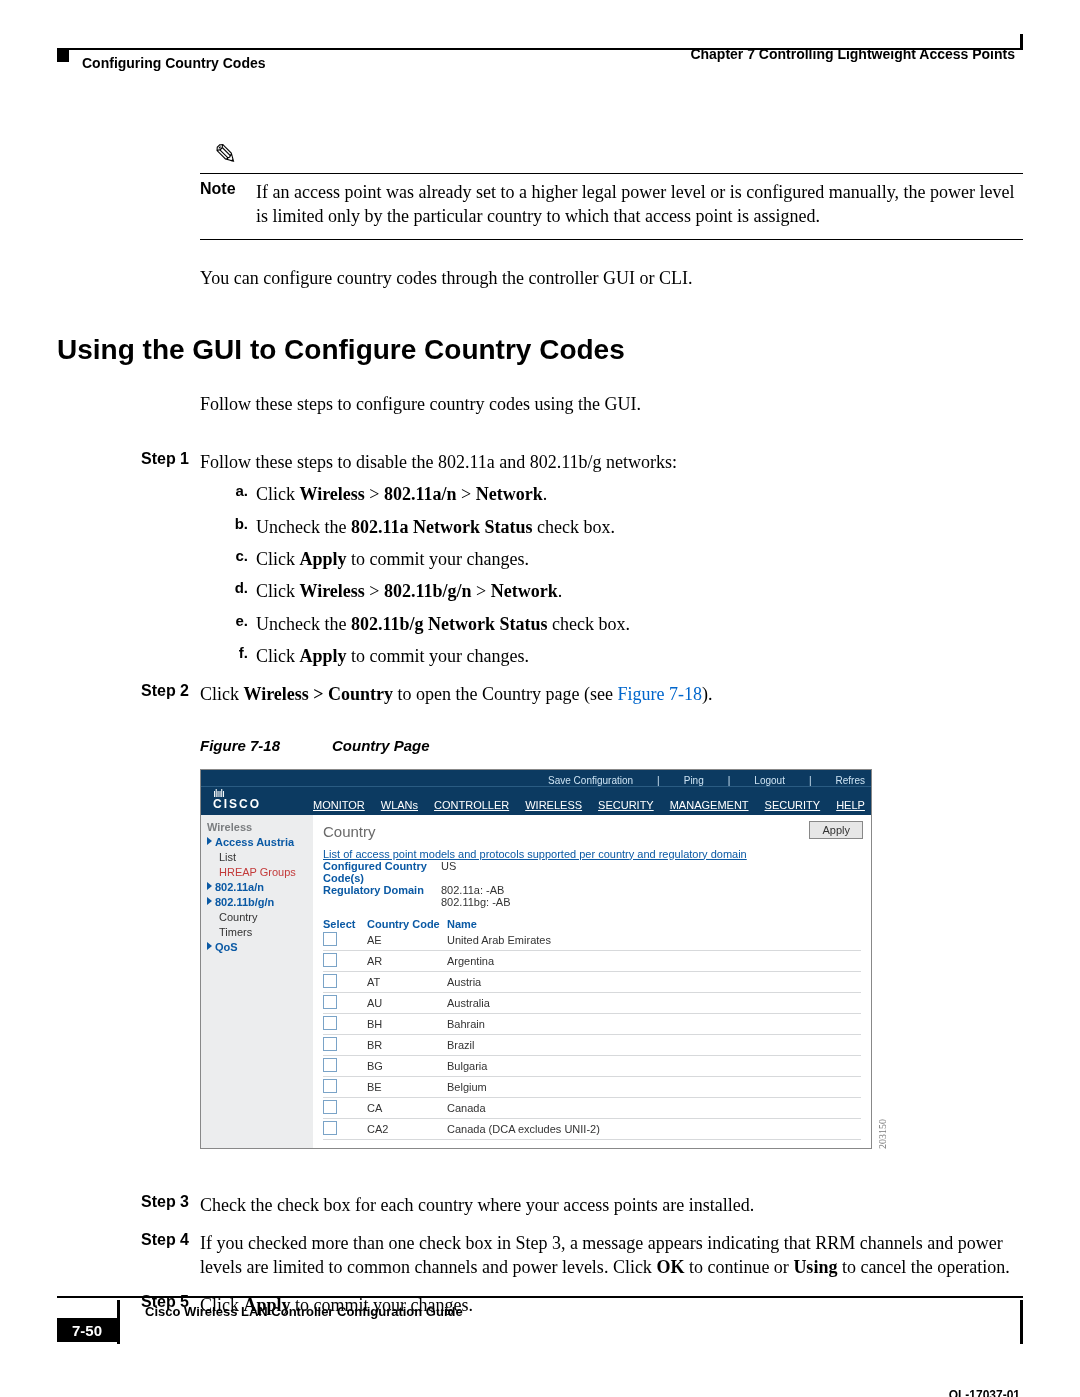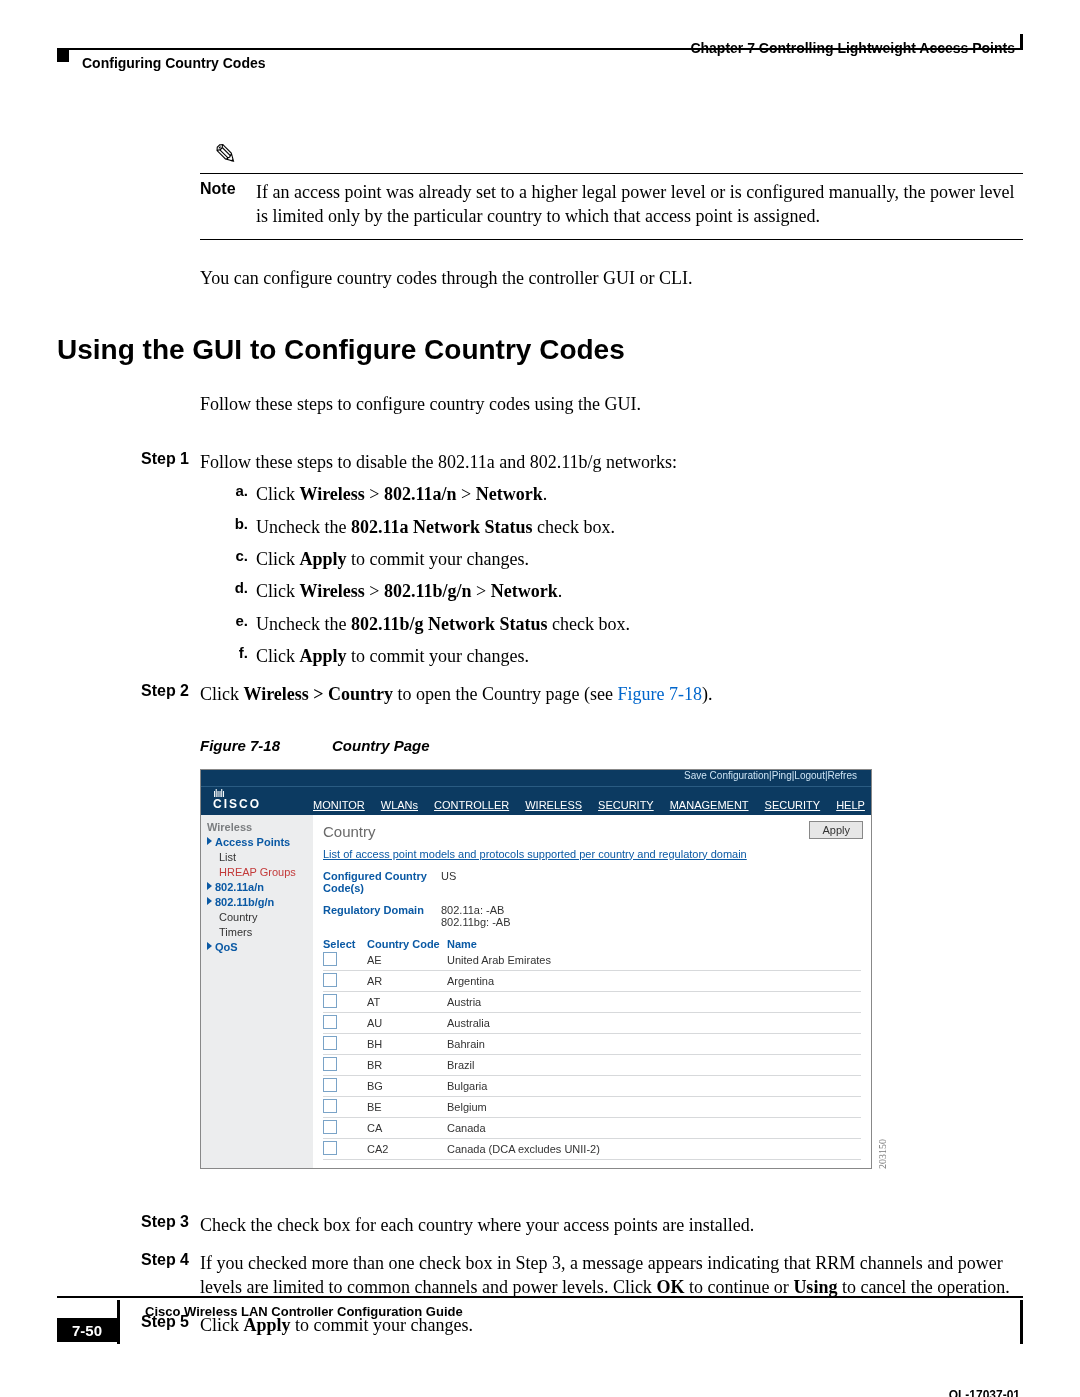--- a/index.html
+++ b/index.html
@@ -1,18 +1,18 @@
 <!DOCTYPE html>
 <html><head>
 <meta charset="utf-8">
 <style>
   body{margin:0;font-family:"Times New Roman",Times,serif;background:#fff;color:#000}
   .page{width:1080px;height:1397px;position:relative;margin:0 auto;background:#fff}
   .sq{position:absolute;width:12px;height:12px;background:#000}
-  .hdr-ch{position:absolute;top:40px;right:65px;font:700 14px Arial,sans-serif}
+  .hdr-ch{position:absolute;top:46px;right:65px;font:700 14px Arial,sans-serif}
   .hdr-sec{position:absolute;top:55px;left:82px;font:700 14px Arial,sans-serif}
   .hdr-rule{position:absolute;top:48px;left:57px;right:57px;height:2px;background:#000}
   .content{position:absolute;top:120px;left:57px;right:57px}
   .note-wrap{margin-left:143px;margin-top:18px}
   .note-icon{font-size:28px;display:inline-block;transform:rotate(0deg);margin-left:14px}
   .note-rule{border-top:1px solid #000;margin-top:2px}
   .note-row{display:flex;margin-top:6px}
   .note-lbl{font:700 16px Arial,sans-serif;width:56px;flex:none}
   .note-txt{font:18px/1.35 "Times New Roman",serif}
   .note-bot{border-top:1px solid #000;margin-top:10px}
@@ -23,42 +23,42 @@
   .step-txt{font:18px/1.35 "Times New Roman",serif;flex:1}
   .sub-row{display:flex;margin-left:165px;margin-top:8px}
   .sub-lbl{font:700 15px Arial,sans-serif;width:26px;flex:none;text-align:right;padding-right:8px}
   .sub-txt{font:18px/1.35 "Times New Roman",serif}
   .link{color:#0066cc}
   .fig-cap{margin-left:143px;margin-top:30px}
   .fc-a{font:italic 700 15px Arial,sans-serif}
   .fc-b{font:italic 700 15px Arial,sans-serif;margin-left:48px}
   
   .shot{margin:14px 0 0 143px;width:670px;border:1px solid #888;font-family:Arial,sans-serif;font-size:11px}
-  .top1{background:#0c3a61;color:#fff;height:16px;display:flex;justify-content:flex-end;align-items:flex-start;gap:0;padding:0 14px;border-bottom:1px solid #2a5b82}
+  .top1{background:#0c3a61;color:#fff;height:16px;display:flex;justify-content:flex-end;align-items:flex-end;gap:24px;padding:0 6px;border-bottom:1px solid #2a5b82}
   .top1 span{color:#cde3f3;font-size:10px}
   .top2{background:#0c3a61;color:#fff;height:28px;display:flex;align-items:flex-end}
   .logo{width:100px;padding:0 0 4px 12px}
   .logo-dots{letter-spacing:-1px;font-size:11px;color:#fff}
   .logo-txt{font:700 12px Arial;letter-spacing:2px;color:#fff;margin-top:-2px}
   .menu{display:flex;gap:16px;padding-bottom:4px;font-size:11px;color:#fff}
   .menu span{text-decoration:underline}
   .main{display:flex;background:#fff}
   .side{width:100px;background:#ecedee;padding:6px 6px;font-size:11px}
   .side-h{color:#7b7e80;font-weight:700;margin-bottom:6px}
   .tri{display:inline-block;width:0;height:0;border-top:4px solid transparent;border-bottom:4px solid transparent;border-left:5px solid #0a59a4;margin-right:3px;vertical-align:1px}
   .side .blue{color:#0a59a4;font-weight:700}
   .side .red{color:#c33a3a}
   .side .plain{color:#333}
   .side div{margin-bottom:3px}
   .pad{padding-left:12px}
   .body{flex:1;padding:8px 10px;position:relative}
   .bh{font-size:15px;color:#6a6a6a;margin-bottom:8px}
   .apply{position:absolute;top:6px;right:8px;border:1px solid #888;background:#e6e6e6;padding:2px 12px;font-size:11px;color:#333}
   .lnk{color:#0a59a4;text-decoration:underline;font-size:11px}
-  .kv{display:flex;margin-top:10px}
+  .kv{display:flex;margin-top:0}
   .kv .k{width:118px;color:#0a59a4;font-weight:700;font-size:11px}
   .kv .v{color:#333;font-size:11px}
   .thead{display:flex;margin-top:10px;font-weight:700;color:#0a59a4;font-size:11px}
   .th-sel{width:44px}
   .th-code{width:80px}
   .trow{display:flex;border-bottom:1px solid #d7d9db;padding:2px 0;align-items:center}
   .c-sel{width:44px}
   .c-code{width:80px;color:#333}
   .c-name{color:#333}
   .cb{width:12px;height:12px;border:1px solid #7aa3c7;background:#fff;display:inline-block}
@@ -163,21 +163,21 @@
           <span>WIRELESS</span>
           <span>SECURITY</span>
           <span>MANAGEMENT</span>
           <span>SECURITY</span>
           <span>HELP</span>
         </div>
       </div>
       <div class="main">
         <div class="side">
           <div class="side-h">Wireless</div>
-          <div><span class="tri"></span><span class="blue">Access Points</span></div>
+          <div><span class="tri"></span><span class="blue">Access Austria</span></div>
           <div class="pad"><span class="plain">List</span></div>
           <div class="pad"><span class="red">HREAP Groups</span></div>
           <div><span class="tri"></span><span class="blue">802.11a/n</span></div>
           <div><span class="tri"></span><span class="blue">802.11b/g/n</span></div>
           <div class="pad"><span class="plain">Country</span></div>
           <div class="pad"><span class="plain">Timers</span></div>
           <div><span class="tri"></span><span class="blue">QoS</span></div>
         </div>
         <div class="body">
           <div class="bh">Country</div>

